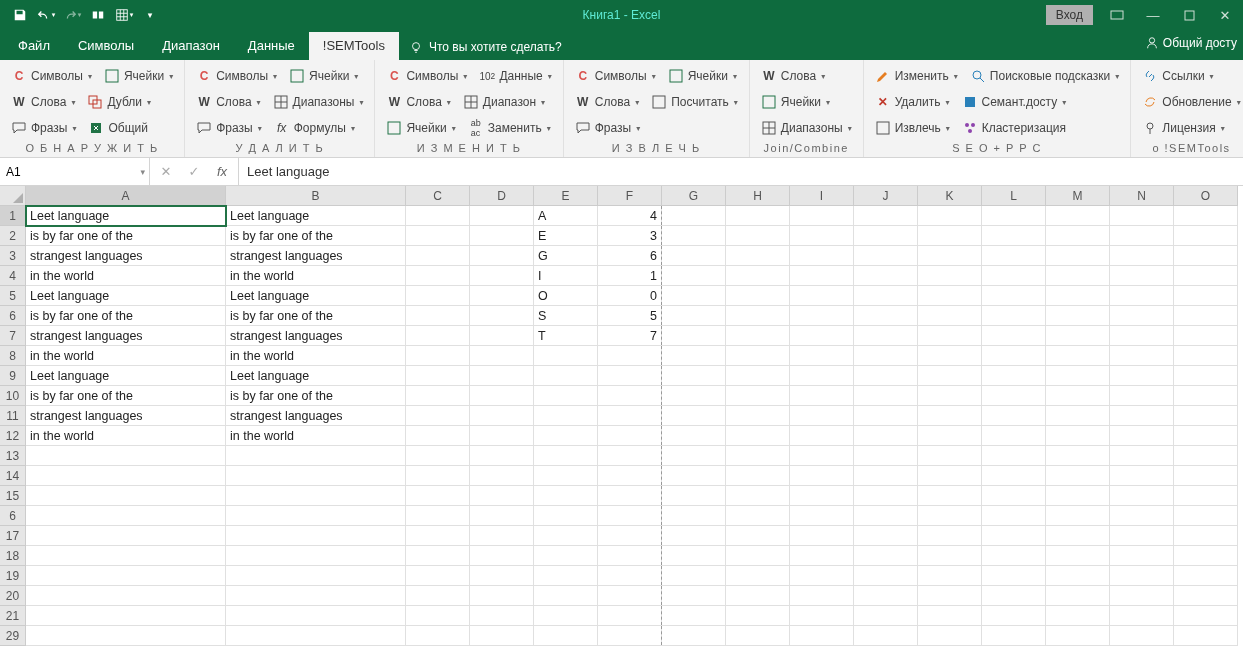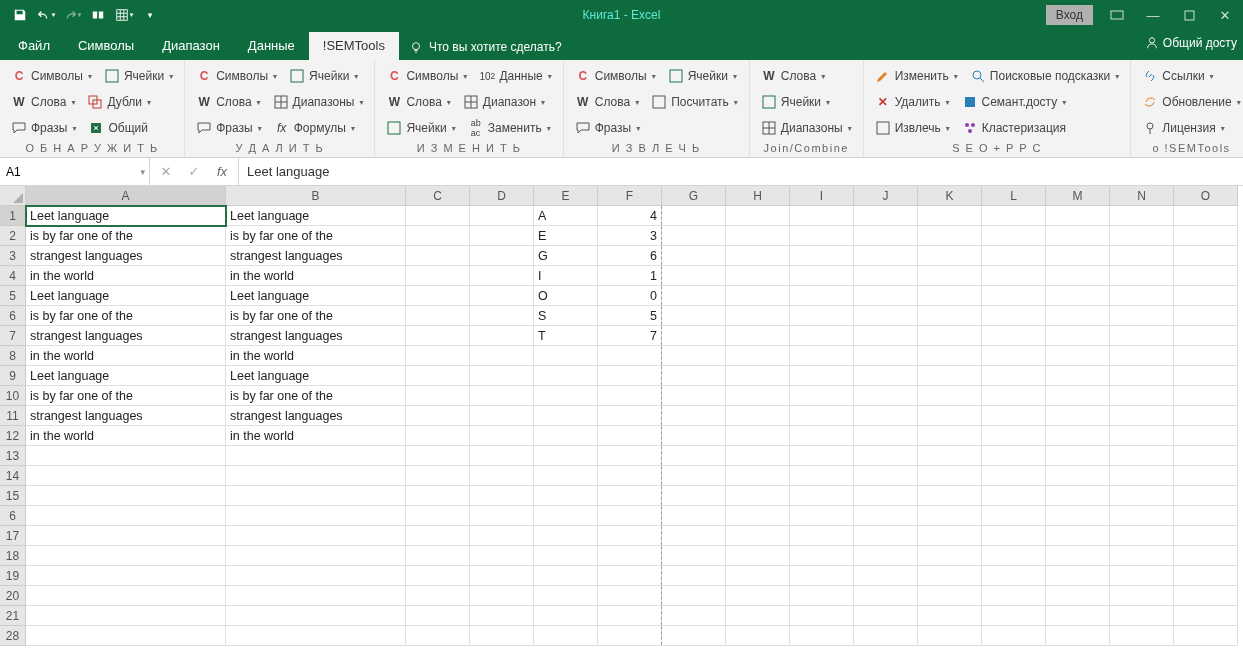--- a/index.html
+++ b/index.html
@@ -550,21 +550,21 @@
       <div class="rowh">12</div>
       <div class="rowh">13</div>
       <div class="rowh">14</div>
       <div class="rowh">15</div>
       <div class="rowh">6</div>
       <div class="rowh">17</div>
       <div class="rowh">18</div>
       <div class="rowh">19</div>
       <div class="rowh">20</div>
       <div class="rowh">21</div>
-      <div class="rowh">28</div>
+      <div class="rowh">29</div>
     </div>
   <div class="cells" id="cells">
       <div class="crow">
         <div class="cell active-cell" style="width: 200px;">Leet language</div>
         <div class="cell" style="width: 180px;">Leet language</div>
         <div class="cell" style="width: 64px;"></div>
         <div class="cell" style="width: 64px;"></div>
         <div class="cell" style="width: 64px;">A</div>
         <div class="cell num dashed-right" style="width: 64px;">4</div>
         <div class="cell" style="width: 64px;"></div>

